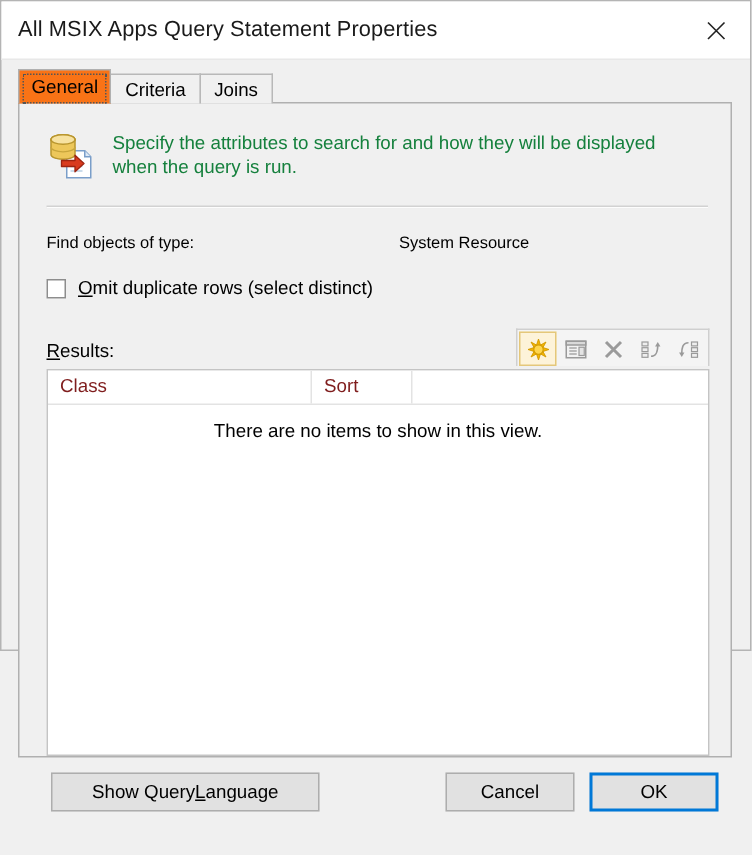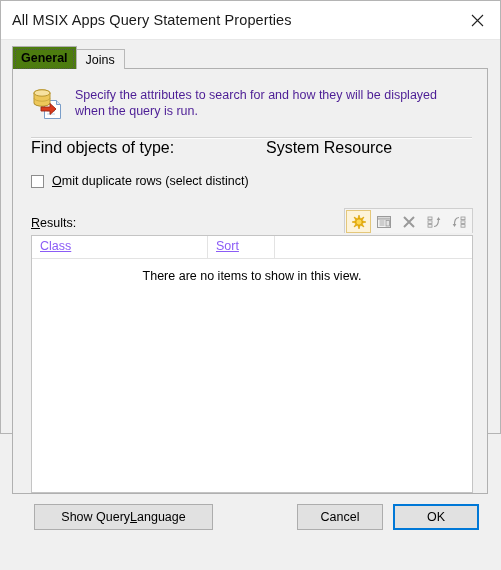--- a/index.html
+++ b/index.html
@@ -79,25 +79,24 @@
     margin-right: -1px;
     color: #000;
     position: relative;
     box-sizing: border-box;
     cursor: default;
     white-space: nowrap;
   }
   .tab.active {
     height: 23px;
     line-height: 22px;
-    background: #4d7c0f;
+    background: #f97316;
     border-color: #b0b0b0;
     z-index: 3;
     padding: 0 8px;
-    font-weight: bold;
   }
   .tab.active .focus-rect {
     position: absolute;
     left: 2px; right: 2px; top: 2px; bottom: 0px;
     border: 1px dotted #555;
     pointer-events: none;
   }
 
   
   .tabpanel {
@@ -121,38 +120,39 @@
   .db-icon {
     width: 34px;
     height: 34px;
     flex: 0 0 auto;
     margin-right: 10px;
     margin-top: 1px;
   }
   .desc-text {
     font-size: 12.5px;
     line-height: 16px;
-    color: #4c1d95;
+    color: #15803d;
     padding-top: 2px;
     max-width: 395px;
   }
 
   .separator {
     height: 1px;
     background: #d2d2d2;
     border-bottom: 1px solid #fdfdfd;
     margin: 17px 2px 0 5px;
   }
 
   
   .find-row {
     display: flex;
     align-items: center;
+    margin-top: 17px;
     padding-left: 5px;
-    font-size: 16px;
+    font-size: 11px;
   }
   .find-label { width: 235px; }
   .find-value { }
 
   
   .check-row {
     display: flex;
     align-items: center;
     margin-top: 17px;
     padding-left: 5px;
@@ -222,25 +222,24 @@
     height: 22px;
     border-bottom: 1px solid #e3e3e3;
     background: #ffffff;
   }
   .lv-th {
     font-size: 12.5px;
     line-height: 21px;
     padding-left: 8px;
     box-sizing: border-box;
     border-right: 1px solid #e3e3e3;
-    color: #8b5cf6;
+    color: #7f1d1d;
     cursor: default;
     white-space: nowrap;
     overflow: hidden;
-    text-decoration: underline;
   }
   .lv-th.c1 { width: 176px; }
   .lv-th.c2 { width: 195px; }
   .lv-th.c3 { width: 67px; }
   .lv-th.c4 { width: 8px; padding: 0; border-right: none; }
   .lv-empty {
     text-align: center;
     font-size: 12.5px;
     padding-top: 10px;
     color: #000;
@@ -295,20 +294,23 @@
         </svg>
       </span>
     </div>
   </div>
 
   <div class="tabstrip-wrap">
     <div class="tabstrip">
       <div class="tab active">
         <span>General</span>
         <span class="focus-rect"></span>
+      </div>
+      <div class="tab">
+        <span>Criteria</span>
       </div>
       <div class="tab">
         <span>Joins</span>
       </div>
     </div>
   </div>
 
   <div class="tabpanel">
 
     <div class="desc-row">

